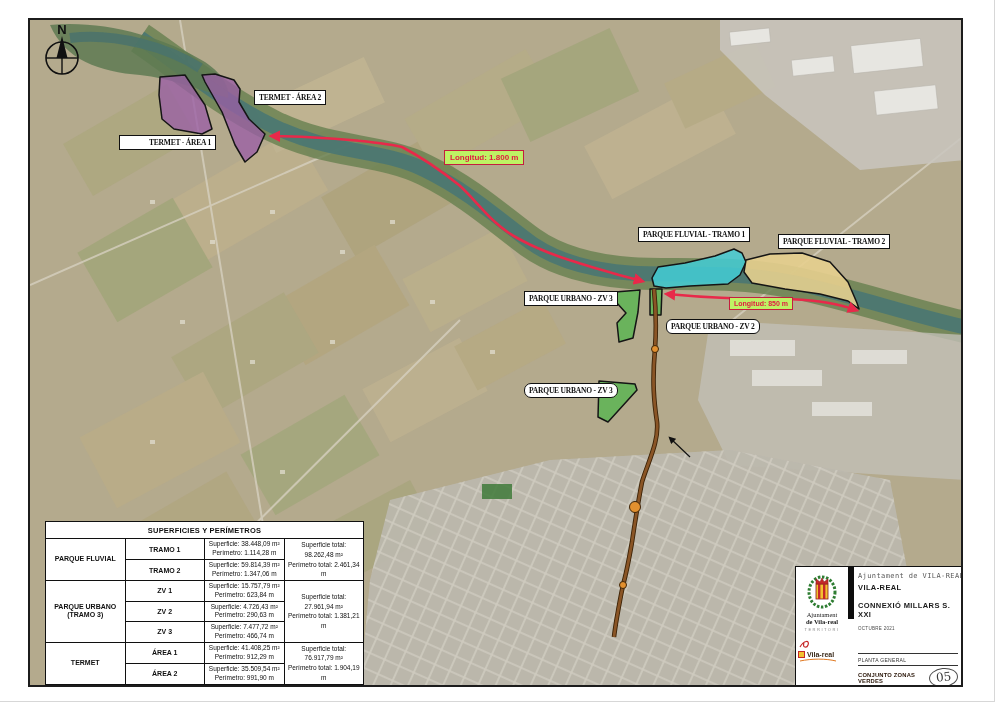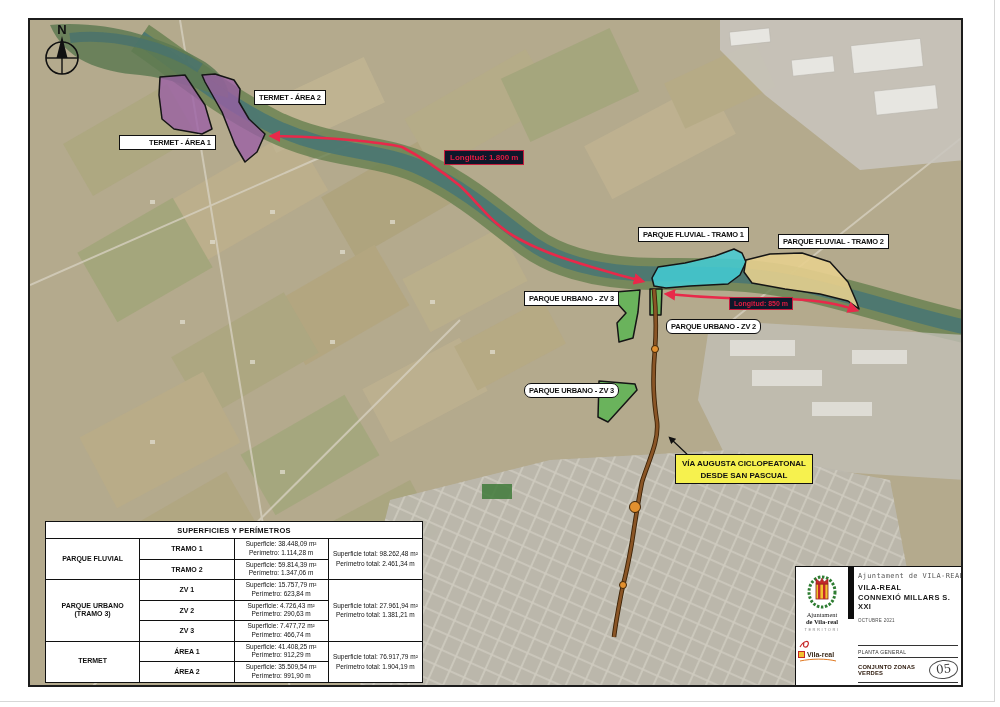--- a/index.html
+++ b/index.html
@@ -9,31 +9,31 @@
   .page-edge-v { position:absolute; left:994px; top:0; width:1px; height:702px; background:#d7d7d7; }
   .page-edge-h { position:absolute; left:0; top:701px; width:995px; height:1px; background:#d7d7d7; }
 
   #map { position:absolute; left:28px; top:18px; width:935px; height:669px;
          border:2px solid #1c1c1c; overflow:hidden; background:#b4aa8d; }
   #map svg { position:absolute; left:0; top:0; }
 
   
   .zlabel { position:absolute; background:#ffffff; border:1px solid #101010;
             padding:3px 4px 2px; font-weight:bold; font-size:7.5px; line-height:1;
-            color:#101010; white-space:nowrap; letter-spacing:-0.2px; z-index:6; }
-  .mlabel { position:absolute; background:#0f172a; border:1px solid #c41e3e;
+            color:#101010; white-space:nowrap; letter-spacing:-0.2px; z-index:6;font-family:Liberation Serif, serif; }
+  .mlabel { position:absolute; background:#bef264; border:1px solid #c41e3e;
             padding:3px 5px 2px; font-weight:bold; font-size:8px; line-height:1;
             color:#e01c42; white-space:nowrap; z-index:6; }
   .mlabel.small { font-size:7px; padding:2px 4px 2px; }
   .ylabel { position:absolute; background:#f6f14e; border:1px solid #101010;
             padding:3px 6px 2px; font-weight:bold; font-size:8px; line-height:1.45;
             color:#101010; text-align:center; white-space:nowrap; z-index:6; }
 
   
-  #area-table { position:absolute; left:15px; top:501px; width:378px; z-index:7;
+  #area-table { position:absolute; left:15px; top:501px; width:319px; z-index:7;
                 border-collapse:collapse; background:#ffffff; table-layout:fixed; }
   #area-table th, #area-table td { border:1px solid #101010; font-size:6.5px;
                 color:#101010; text-align:center; vertical-align:middle; padding:1px 2px; }
   #area-table .t-title { font-size:7.5px; font-weight:bold; height:17px; letter-spacing:.2px; }
   #area-table .t-group { font-weight:bold; font-size:7px; width:70px; line-height:1.25; }
   #area-table .t-sub   { font-weight:bold; font-size:7px; width:45px; }
   #area-table .t-val   { width:90px; line-height:1.35; height:20px; }
   #area-table .t-tot   { width:116px; line-height:1.5; }
 
   
@@ -187,24 +187,20 @@
     <div class="zlabel" style="left:224px; top:70px;">TERMET - ÁREA 2</div>
     <div class="zlabel" style="left:608px; top:207px;">PARQUE FLUVIAL - TRAMO 1</div>
     <div class="zlabel" style="left:748px; top:214px;text-align:right;">PARQUE FLUVIAL - TRAMO 2</div>
     <div class="zlabel" style="left:494px; top:271px;">PARQUE URBANO - ZV 3</div>
     <div class="zlabel" style="left:636px; top:299px;border-radius:6px;">PARQUE URBANO - ZV 2</div>
     <div class="zlabel" style="left:494px; top:363px;border-radius:7px;">PARQUE URBANO - ZV 3</div>
 
     <div class="mlabel" style="left:414px; top:130px;">Longitud: 1.800 m</div>
     <div class="mlabel small" style="left:699px; top:277px;">Longitud: 850 m</div>
 
-    <div class="ylabel" style="left:645px; top:434px;">
-      <div>VÍA AUGUSTA CICLOPEATONAL</div>
-      <div>DESDE SAN PASCUAL</div>
-    </div>
 
     <table id="area-table">
       <tbody>
           <tr>
             <th class="t-title" colspan="4">SUPERFICIES Y PERÍMETROS</th>
           </tr>
 
       <tr>
         <td class="t-group" rowspan="2">PARQUE FLUVIAL</td>
         <td class="t-sub">TRAMO 1</td>
@@ -303,21 +299,21 @@
           </div>
           <svg width="40" height="5" viewBox="0 0 40 5" style="position:static;display:block;">
             <path d="M2,3 C14,0.5 28,0.5 38,3" fill="none" stroke="#e07820" stroke-width="1"></path>
           </svg>
         </div>
       </div>
       <div id="tb-bar"></div>
       <div id="tb-right">
         <div class="tb-org">Ajuntament de VILA-REAL</div>
         <div class="tb-proj">VILA-REAL</div>
-        <div class="tb-proj" style="margin-top:1px;">CONNEXIÓ MILLARS S. XXI</div>
+        <div class="tb-proj" style="margin-top:9px;">CONNEXIÓ MILLARS S. XXI</div>
         <div class="tb-date">OCTUBRE 2021</div>
         <div class="tb-rule"></div>
         <div class="tb-ptype">PLANTA GENERAL</div>
         <div class="tb-row">
           <span class="tb-ptitle">CONJUNTO ZONAS VERDES</span>
           <span class="tb-sheet">05</span>
         </div>
 
       </div>
     </div>

